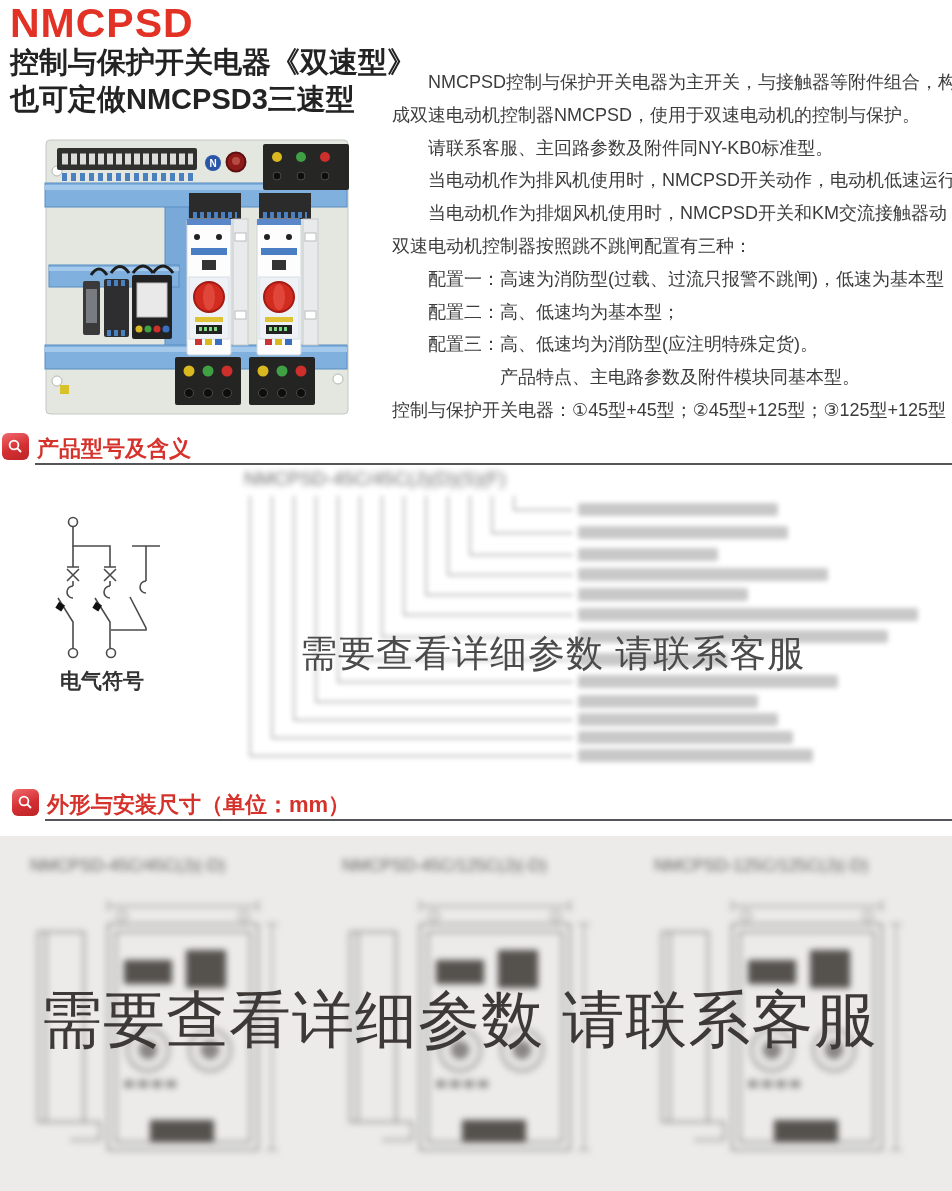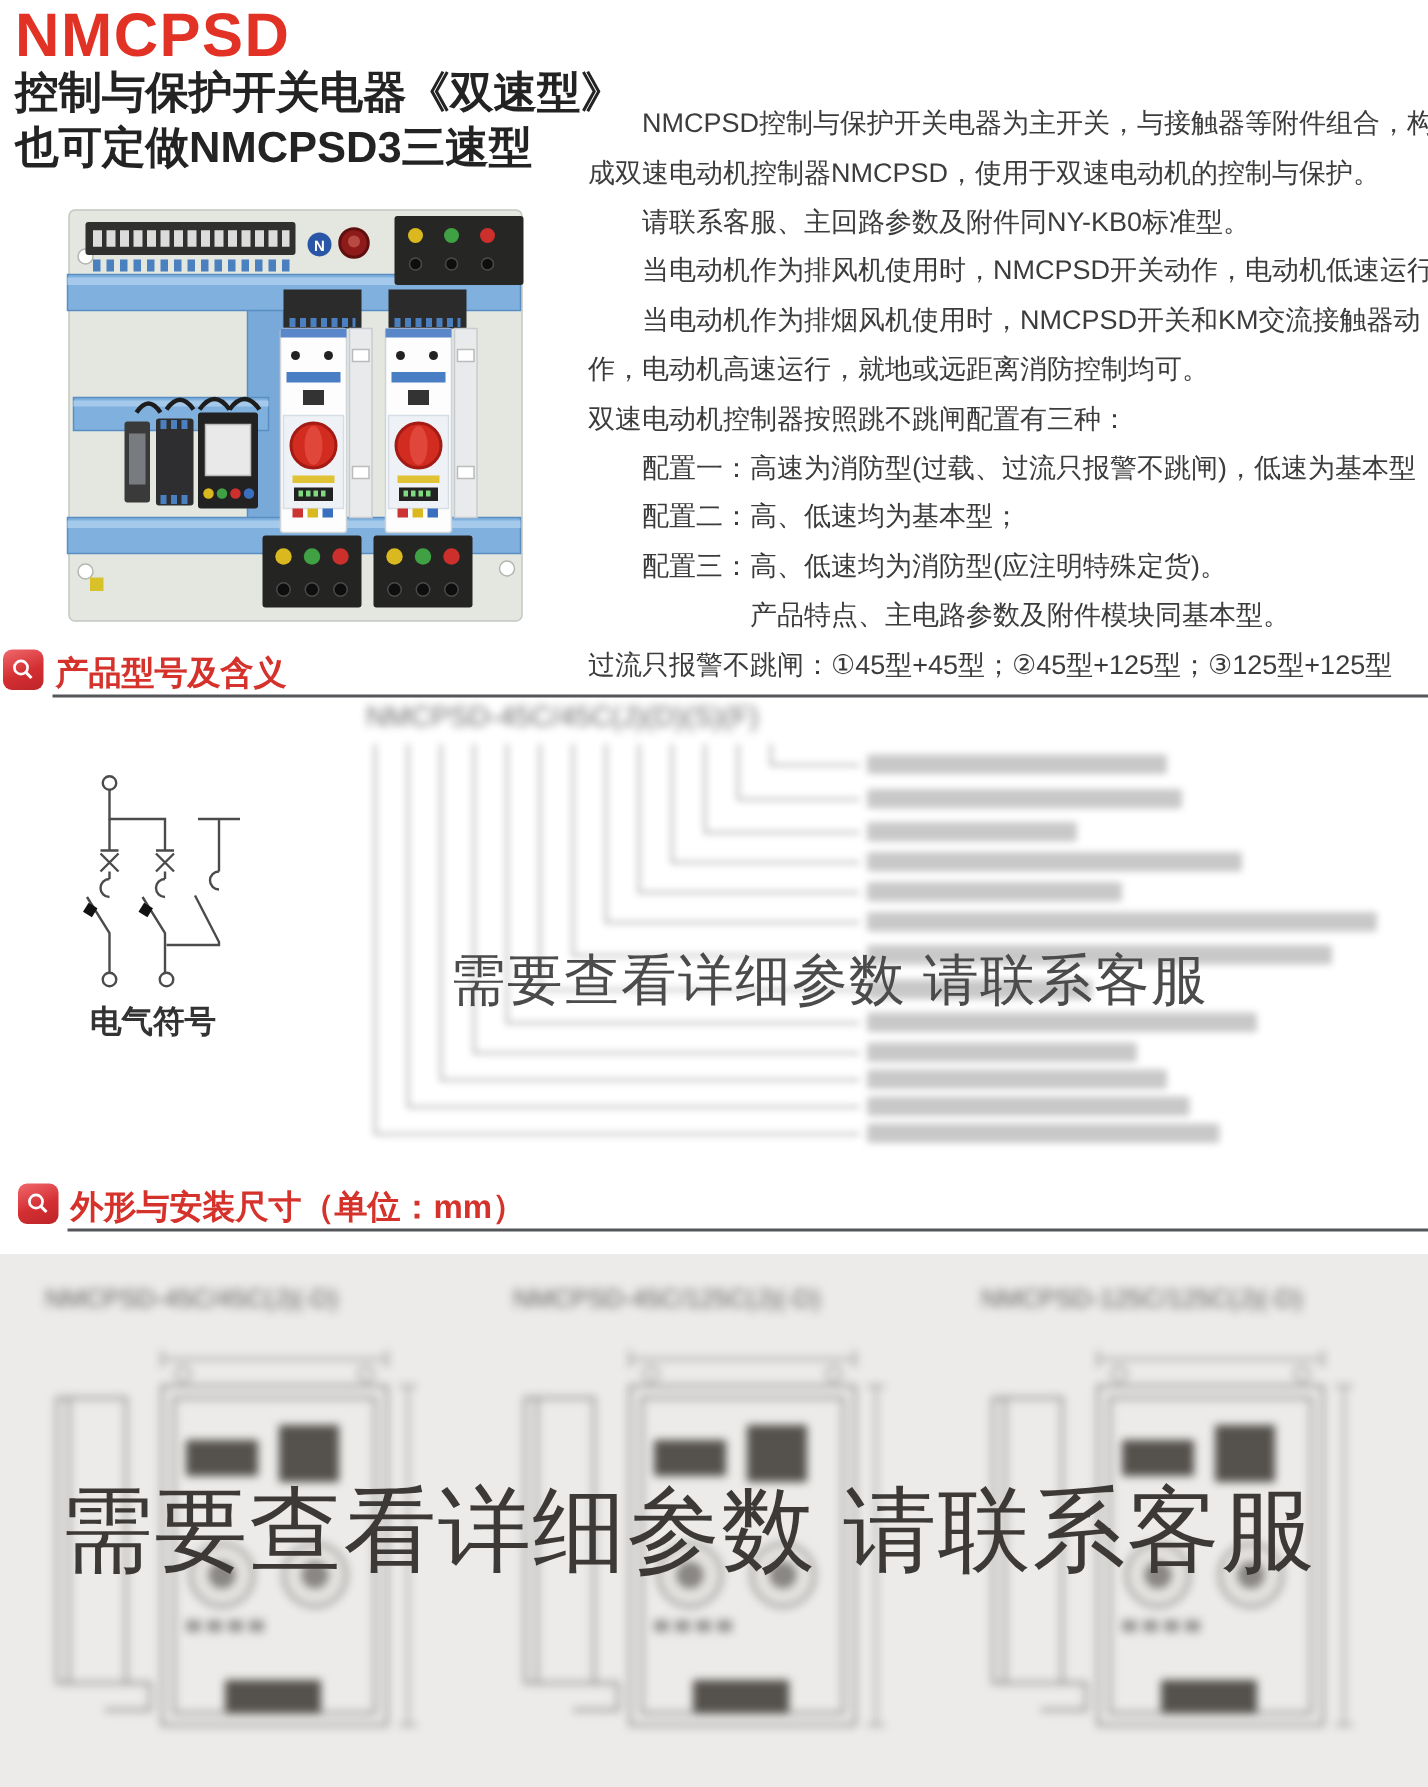--- a/index.html
+++ b/index.html
@@ -152,27 +152,26 @@
       <circle cx="266" cy="260" r="4.5" fill="#0e0e0e" stroke="#4a4a4a"></circle>
     <rect x="25" y="252" width="9" height="9" fill="#d9c12a"></rect>
   </svg>
 
   <div class="intro">
     <div>　　NMCPSD控制与保护开关电器为主开关，与接触器等附件组合，构</div>
     <div>成双速电动机控制器NMCPSD，使用于双速电动机的控制与保护。</div>
     <div>　　请联系客服、主回路参数及附件同NY-KB0标准型。</div>
     <div>　　当电动机作为排风机使用时，NMCPSD开关动作，电动机低速运行；</div>
     <div>　　当电动机作为排烟风机使用时，NMCPSD开关和KM交流接触器动</div>
-    <div>作，电动机高速运行，就地或远距离消防控制均可。</div>
     <div>双速电动机控制器按照跳不跳闸配置有三种：</div>
     <div>　　配置一：高速为消防型(过载、过流只报警不跳闸)，低速为基本型；</div>
     <div>　　配置二：高、低速均为基本型；</div>
     <div>　　配置三：高、低速均为消防型(应注明特殊定货)。</div>
     <div>　　　　　　产品特点、主电路参数及附件模块同基本型。</div>
-    <div>过流只报警不跳闸：①45型+45型；②45型+125型；③125型+125型</div>
+    <div>控制与保护开关电器：①45型+45型；②45型+125型；③125型+125型</div>
   </div>
 
   <div class="section-head" style="top:432px;">
     <span class="sec-icon">
       <svg width="17" height="17" viewBox="0 0 17 17">
           <circle cx="7" cy="7" r="4.4" fill="none" stroke="#fff" stroke-width="1.8"></circle>
           <line x1="10.4" y1="10.4" x2="14" y2="14" stroke="#fff" stroke-width="2"></line>
         </svg>
     </span>
     <span class="sec-title">产品型号及含义</span>

